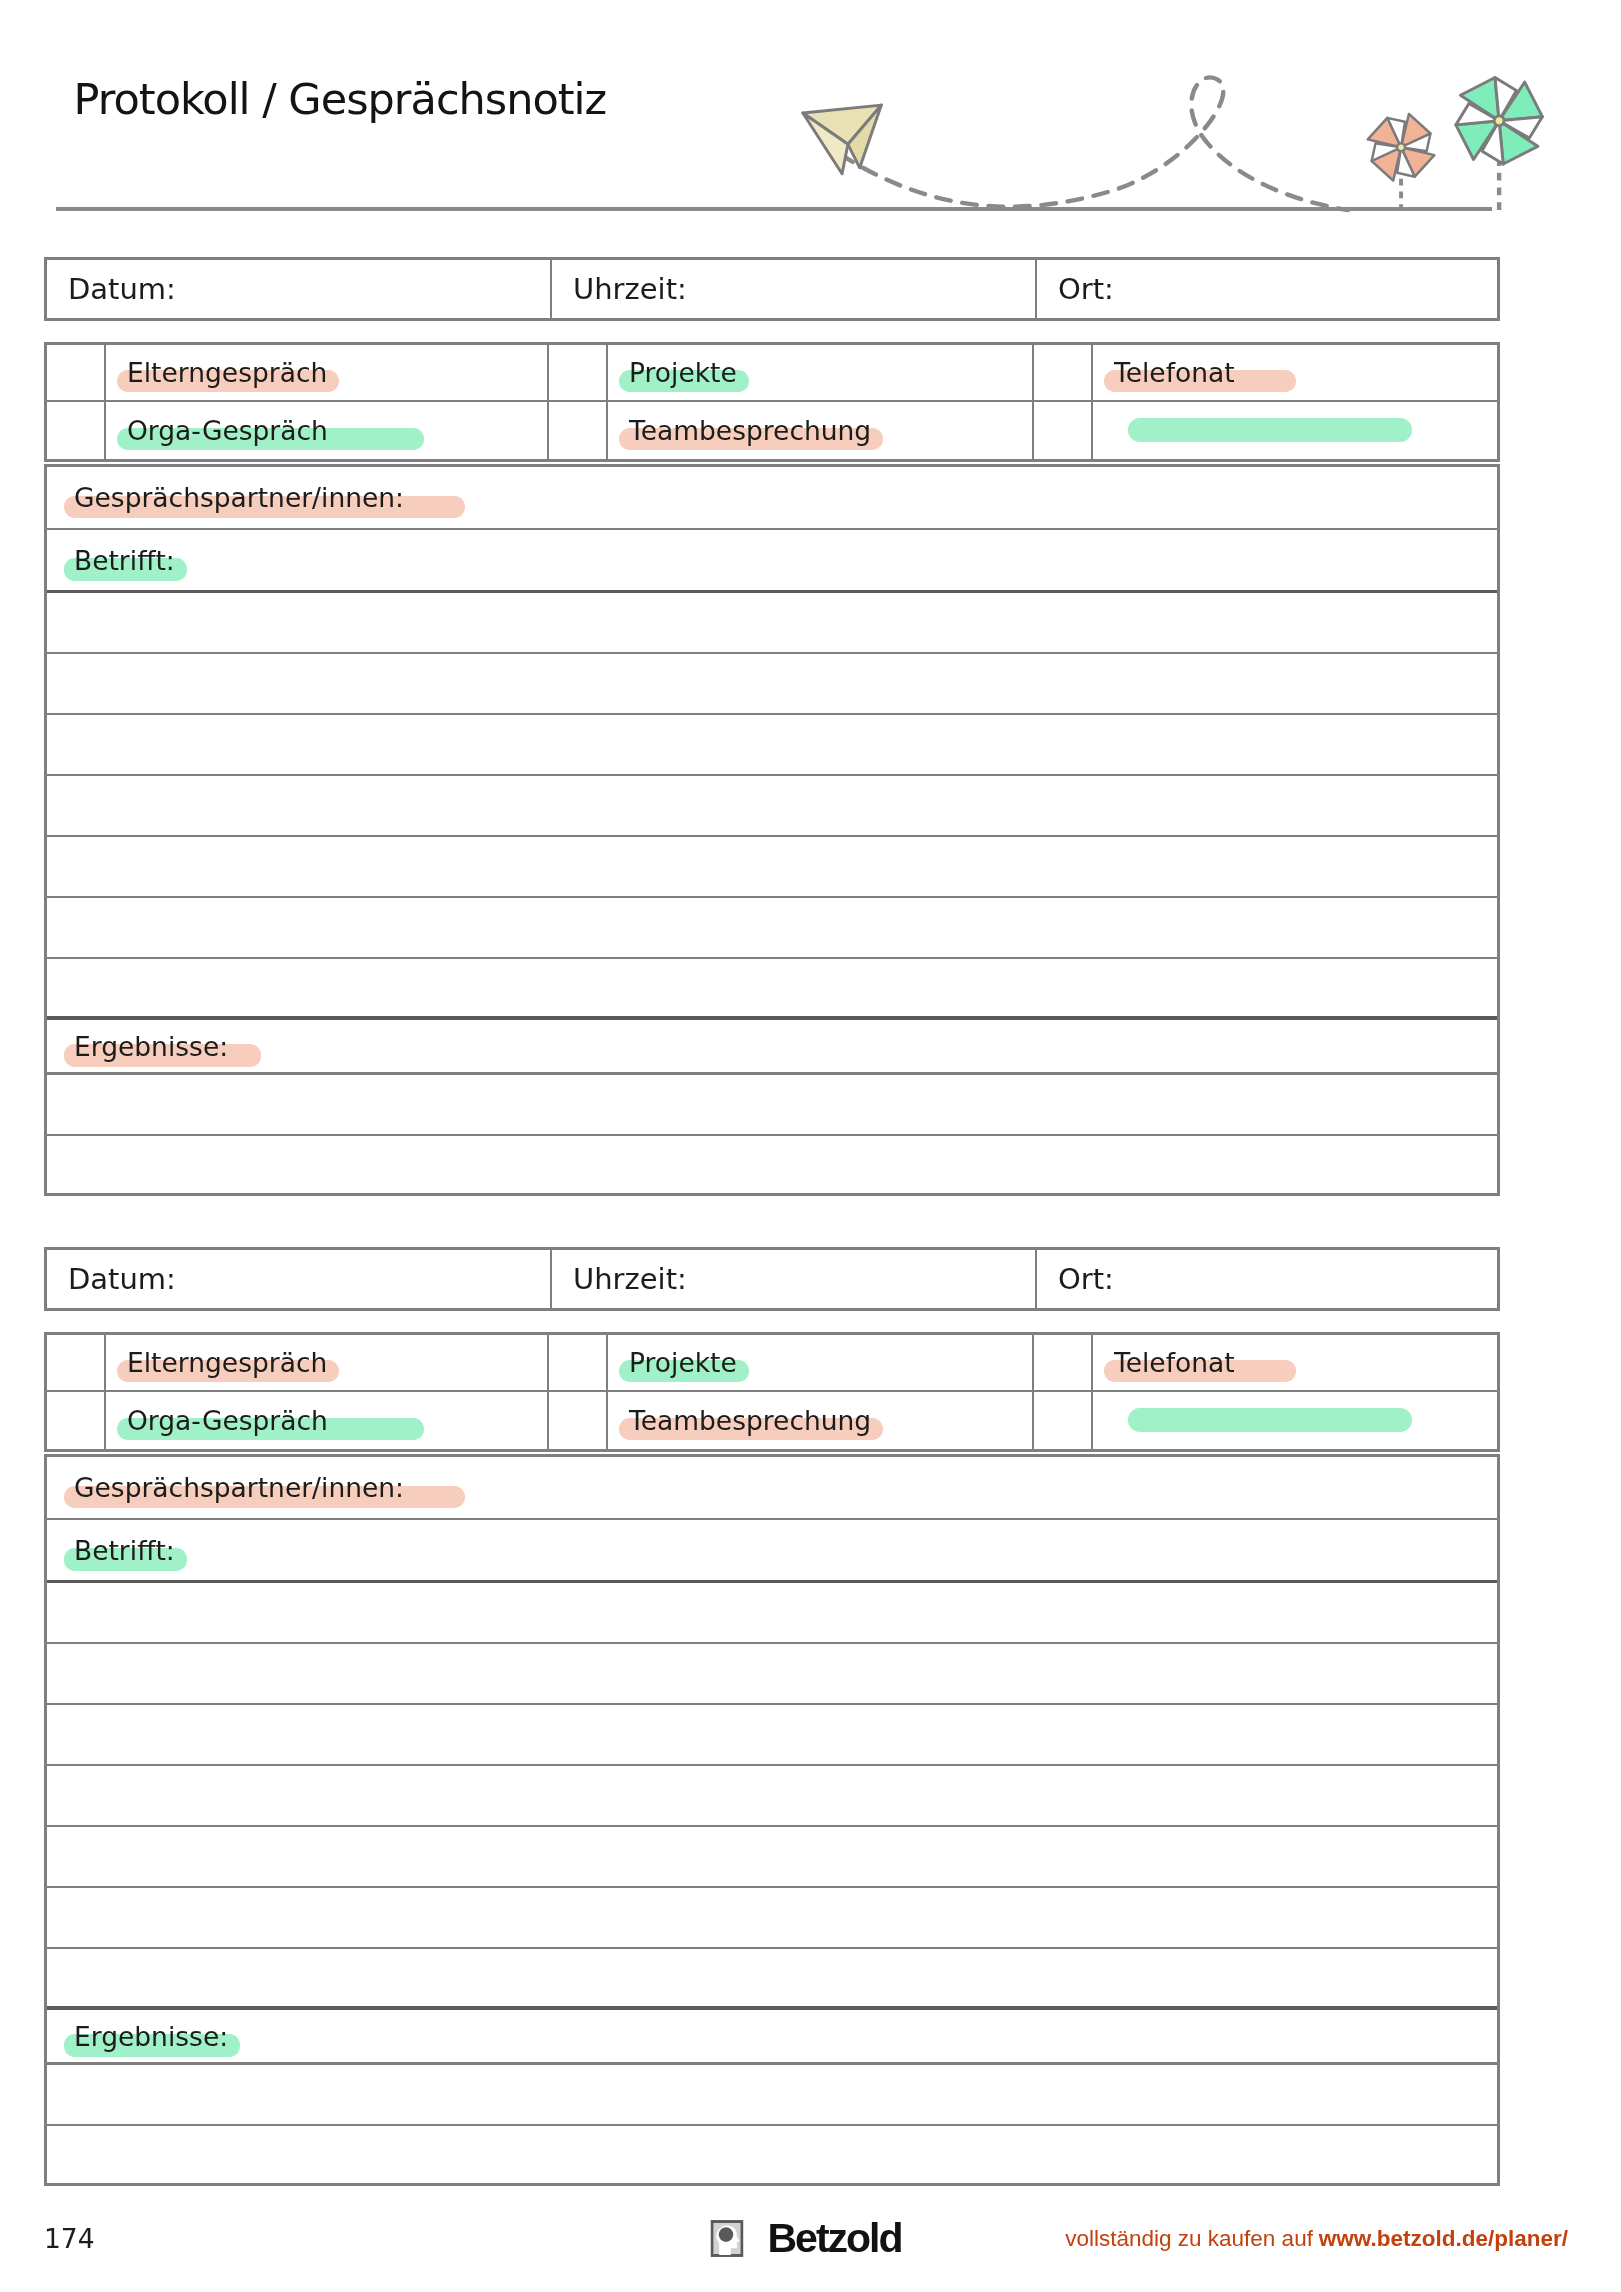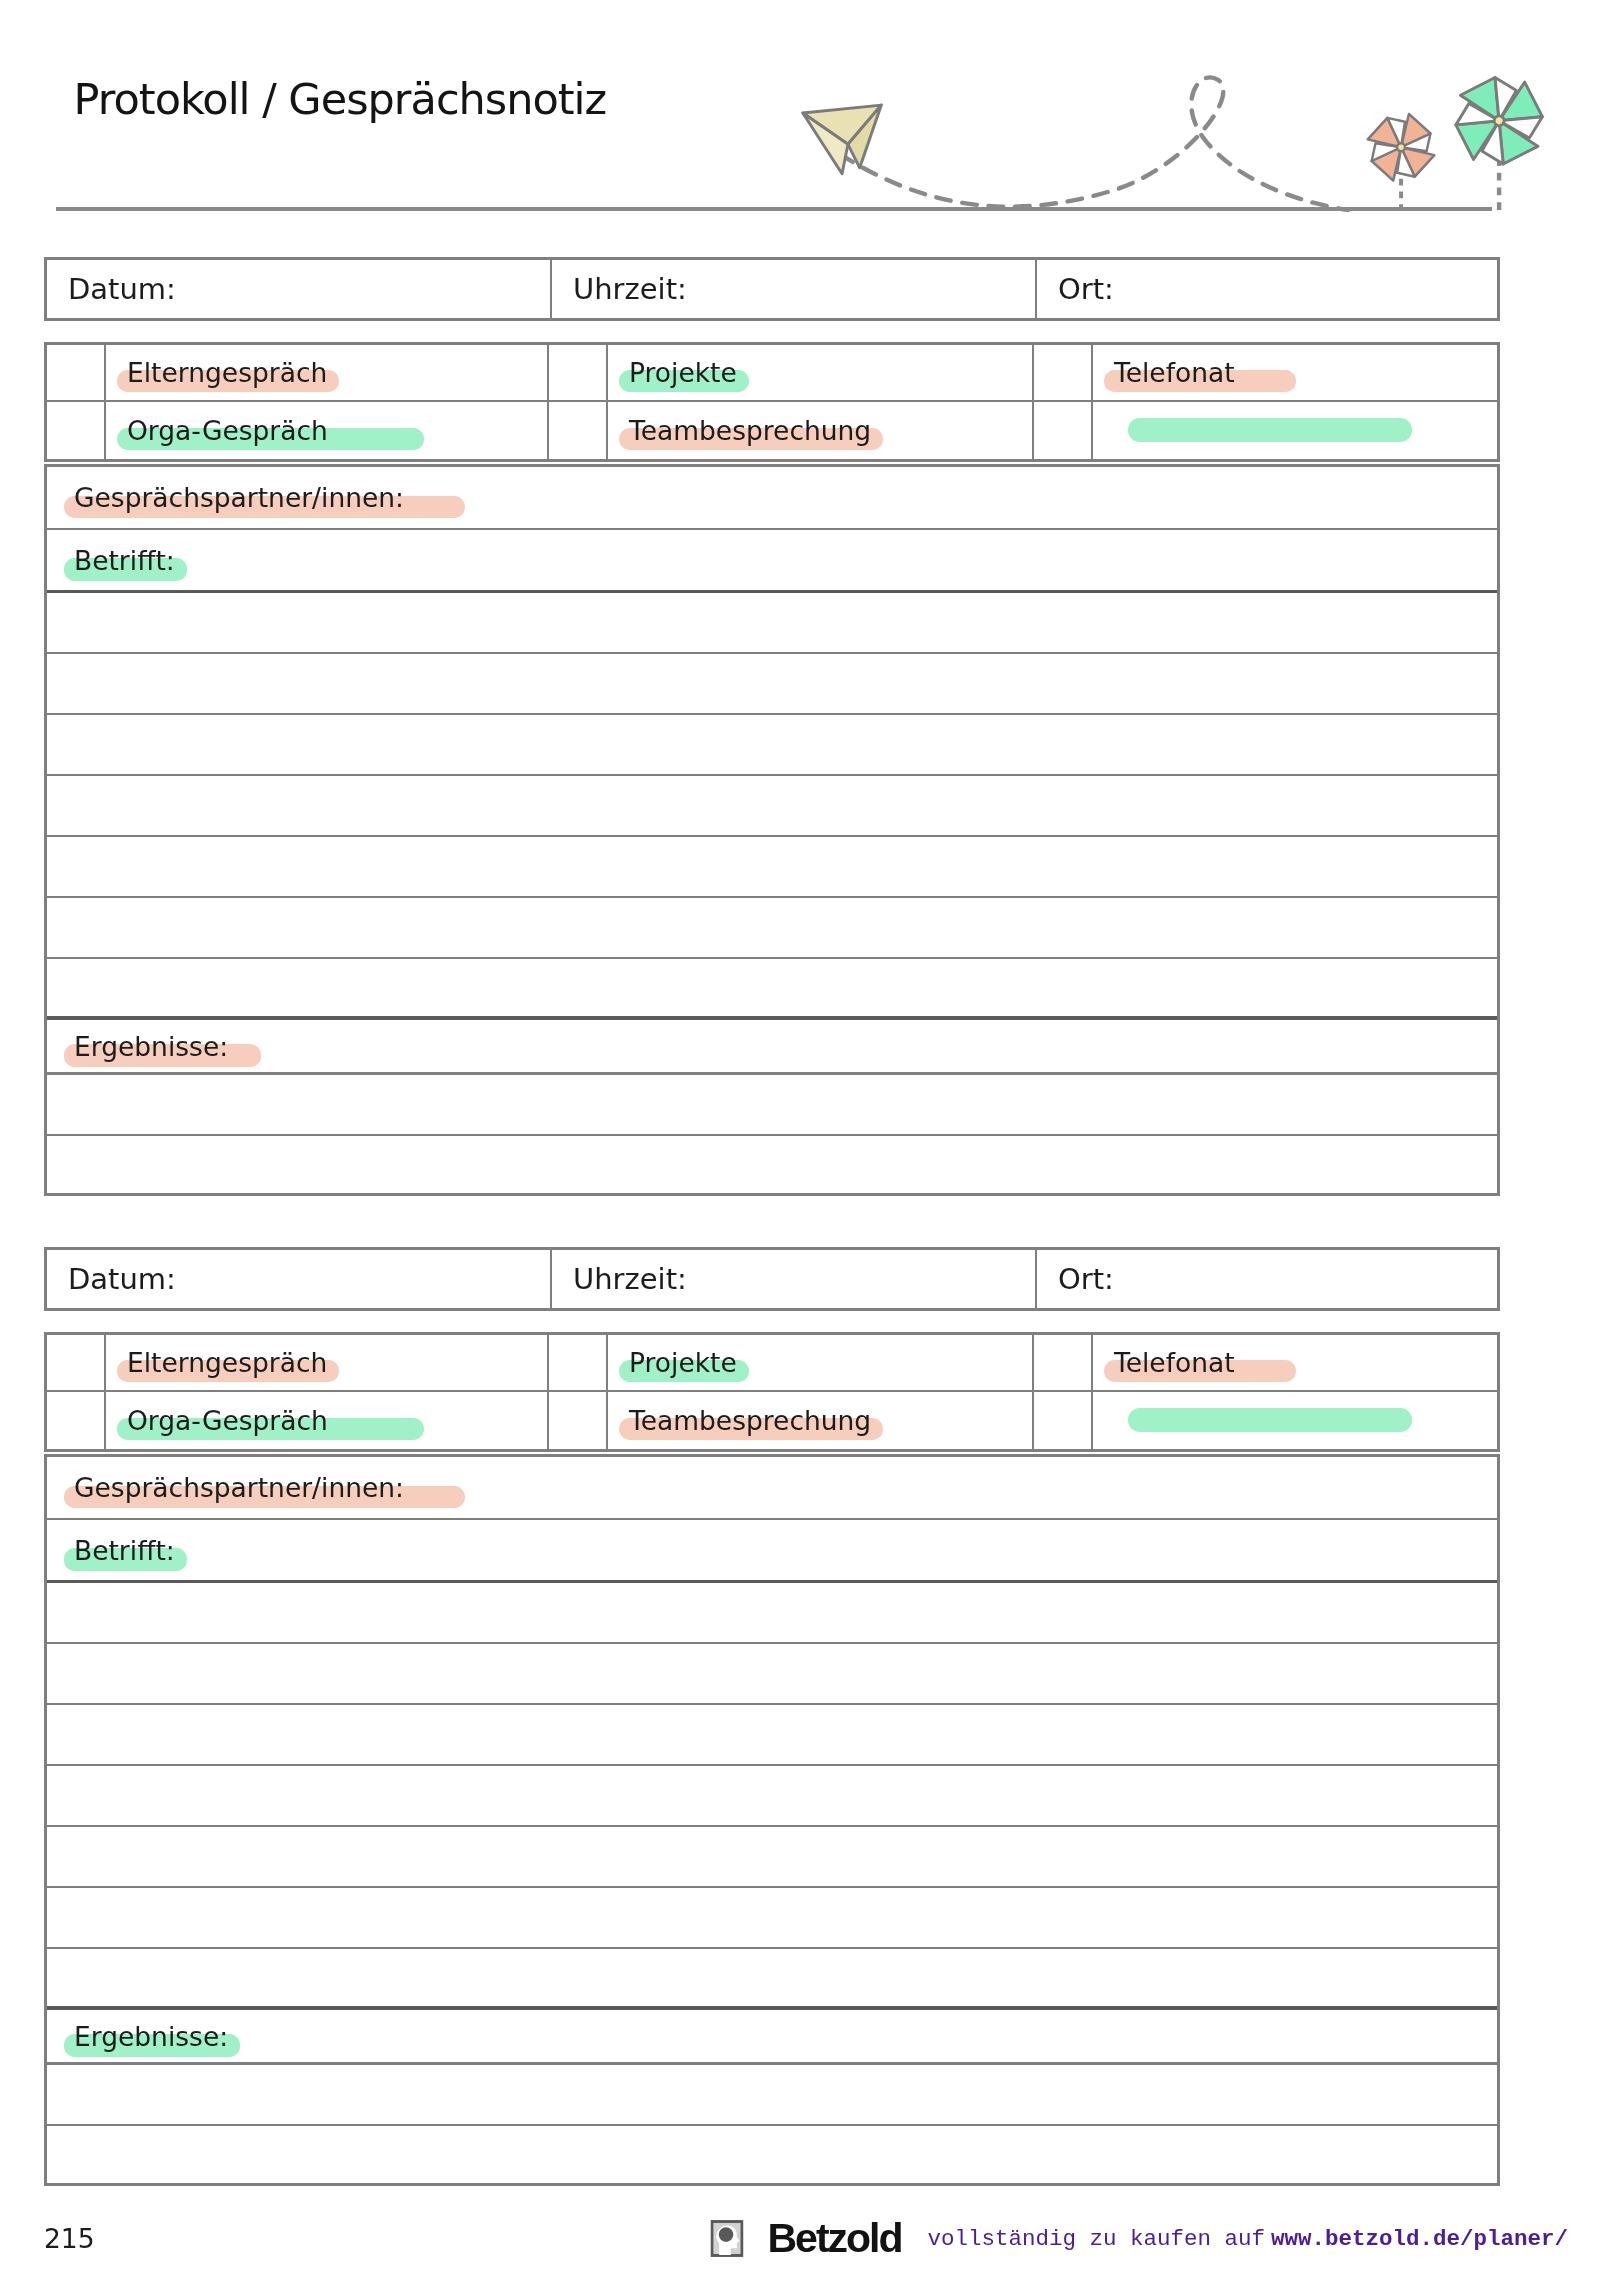--- a/index.html
+++ b/index.html
@@ -58,21 +58,21 @@
   .hl.ext-m::after{right:-61px}
   .hl.ext-l::after{right:-96px}
   .hl-bar{width:284px;height:23.5px;border-radius:11.8px;margin-left:13.7px}
   .hl-bar[data-hl="mint"]{background:var(--mint)}
 
   
   .pagefoot{position:absolute;left:44px;right:53px;top:2213px;height:51px;display:flex;align-items:center;justify-content:space-between}
   .pnum{font-size:26.5px}
   .brand{position:absolute;left:50%;transform:translateX(-50%);display:flex;align-items:center;gap:24px}
   .bword{font-family:"Liberation Sans",sans-serif;font-size:41px;font-weight:700;letter-spacing:-2px;color:#121212}
-  .note{font-family:Liberation Mono, monospace;font-size:22.5px;color:#4c1d95;white-space:nowrap}
+  .note{font-family:Liberation Sans, sans-serif;font-size:22.5px;color:#c2410c;white-space:nowrap}
   .note .bold{font-weight:700;margin-left:5.9px}
 </style>
 </head>
 <body>
 
 <div class="page">
 
   <header class="titlebar">
     <h1 class="title">Protokoll / Gesprächsnotiz</h1>
     <svg class="decor" viewBox="0 0 880 165" xmlns="http://www.w3.org/2000/svg">
@@ -279,21 +279,21 @@
       <div class="srow line heavy"></div>
       <div class="srow results">
           <span class="hl" data-hl="mint">Ergebnisse:</span>
         </div>
       <div class="srow rline"></div>
       <div class="srow rlast"></div>
     </div>
   </section>
 
   <footer class="pagefoot">
-    <span class="pnum">215</span>
+    <span class="pnum">174</span>
     <div class="brand">
       <svg width="33" height="37" viewBox="0 0 34 38" xmlns="http://www.w3.org/2000/svg">
         <rect x="1.5" y="1.5" width="31" height="35" fill="#d2d2d2" stroke="#595959" stroke-width="3"></rect>
         <path d="M9 36 L9 24 Q3 17 8.5 10 Q14 3.5 21.5 6.5 Q28 9.5 27 17 L30 21.5 L27 23.5 L27.5 29 L21 29 L21 36 Z" fill="#ffffff"></path>
         <circle cx="16" cy="15" r="7.5" fill="#595959"></circle>
       </svg>
       <span class="bword">Betzold</span>
     </div>
     <span class="note">
       <span>vollständig zu kaufen auf</span><span class="bold">www.betzold.de/planer/</span>

